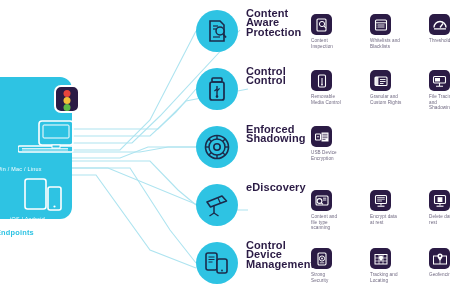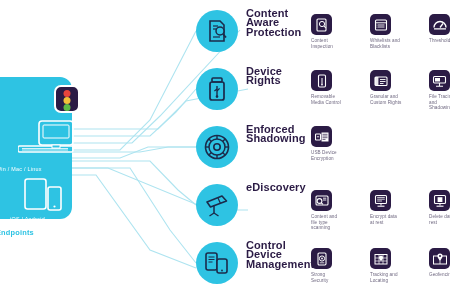--- a/index.html
+++ b/index.html
@@ -189,21 +189,21 @@
     <div class="mod-disc">
       <svg width="22" height="24" viewBox="0 0 22 24">
         <rect x="6" y="1" width="10" height="4" rx="1" fill="none" stroke="#1b2b4b" stroke-width="1.6"></rect>
         <rect x="4" y="5" width="14" height="18" rx="2" fill="none" stroke="#1b2b4b" stroke-width="1.7"></rect>
         <line x1="11" y1="9" x2="11" y2="19" stroke="#1b2b4b" stroke-width="1.4"></line>
         <circle cx="11" cy="19.6" r="1.3" fill="#1b2b4b"></circle>
         <path d="M11 12 L8.4 14" stroke="#1b2b4b" stroke-width="1.2"></path>
         <path d="M11 14 L13.6 11.4" stroke="#1b2b4b" stroke-width="1.2"></path>
       </svg>
     </div>
-    <div class="mod-title">Device Rights</div>
+    <div class="mod-title">Control Control</div>
   </div>
 
   <div class="features row1f">
     <div class="feature">
       <div class="f-icon">
         <svg width="13" height="14" viewBox="0 0 13 14">
           <rect x="3" y="1" width="7" height="12" rx="1.2" fill="none" stroke="#fff" stroke-width="1.1"></rect>
           <line x1="6.5" y1="4" x2="6.5" y2="10" stroke="#fff" stroke-width="1"></line>
           <circle cx="6.5" cy="10.6" r=".9" fill="#fff"></circle>
         </svg>

